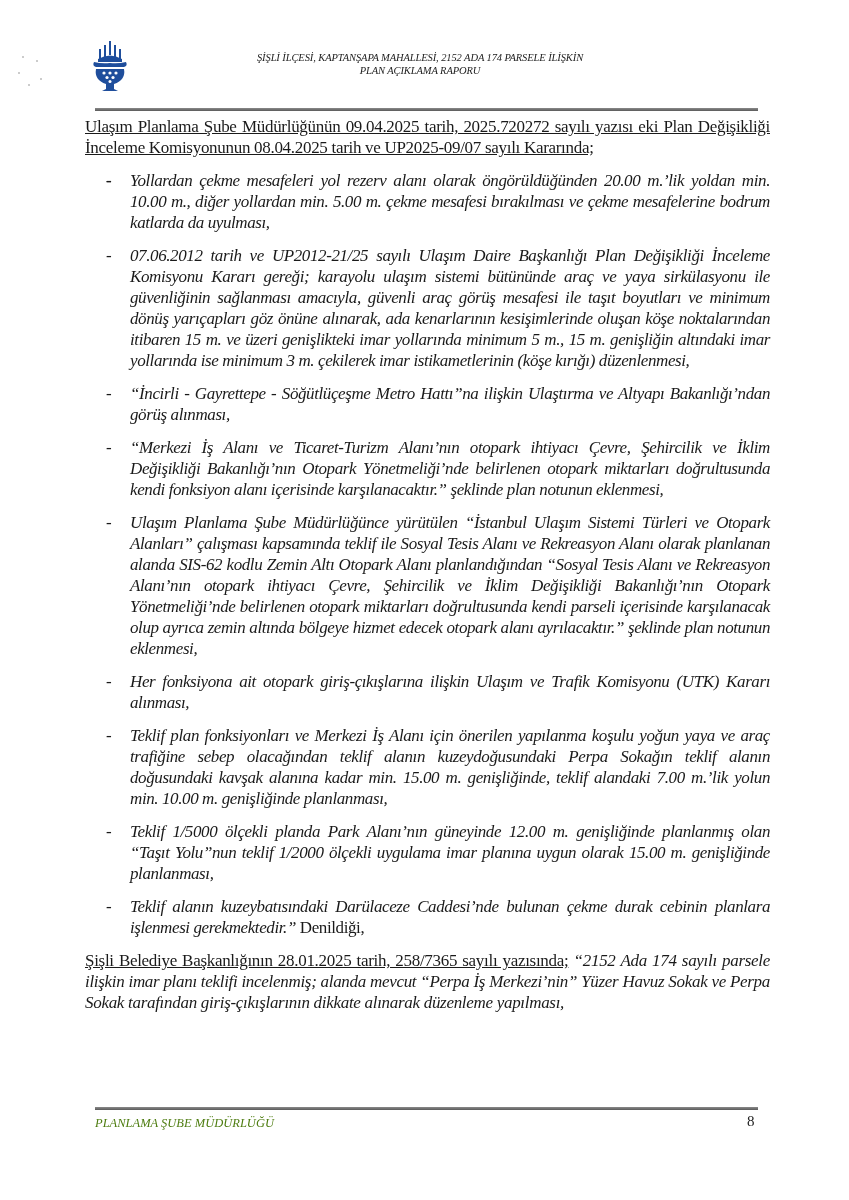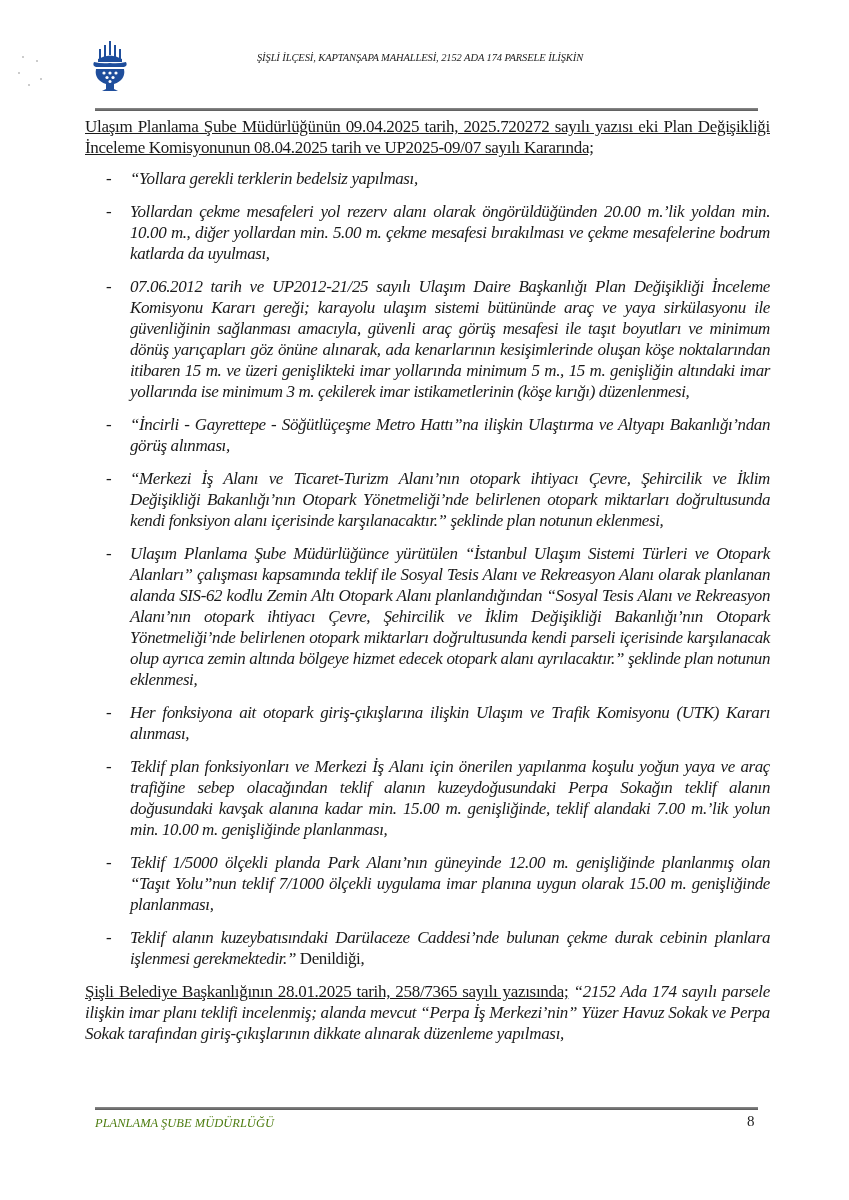--- a/index.html
+++ b/index.html
@@ -81,37 +81,38 @@
         <circle cx="18" cy="33" r="1.6"></circle>
         <circle cx="24" cy="33" r="1.6"></circle>
       <circle cx="15" cy="37.5" r="1.6"></circle>
         <circle cx="21" cy="37.5" r="1.6"></circle>
       <circle cx="18" cy="41.5" r="1.5"></circle>
     </g>
   </svg>
 
   <div class="header-text">
     <div>ŞİŞLİ İLÇESİ, KAPTANŞAPA MAHALLESİ, 2152 ADA 174 PARSELE İLİŞKİN</div>
+    <div>PLAN AÇIKLAMA RAPORU</div>
   </div>
 
   <div class="rule top"></div>
 
   <div class="content">
     <p class="lead">Ulaşım Planlama Şube Müdürlüğünün 09.04.2025 tarih, 2025.720272 sayılı yazısı eki Plan Değişikliği İnceleme Komisyonunun  08.04.2025 tarih ve UP2025-09/07 sayılı Kararında;</p>
 
     <ul class="items">
-      <li><span class="dash">-</span><span>“Yollara gerekli terklerin bedelsiz yapılması,</span></li>
+      <li><span class="dash">-</span></li>
       <li><span class="dash">-</span><span>Yollardan çekme mesafeleri yol rezerv alanı olarak öngörüldüğünden 20.00 m.’lik yoldan min. 10.00 m., diğer yollardan min. 5.00 m. çekme mesafesi bırakılması ve çekme mesafelerine bodrum katlarda da uyulması,</span></li>
       <li><span class="dash">-</span><span>07.06.2012 tarih ve UP2012-21/25 sayılı Ulaşım Daire Başkanlığı Plan Değişikliği İnceleme Komisyonu Kararı gereği; karayolu ulaşım sistemi bütününde araç ve yaya sirkülasyonu ile güvenliğinin sağlanması amacıyla, güvenli araç görüş mesafesi ile taşıt boyutları ve minimum dönüş yarıçapları göz önüne alınarak, ada kenarlarının kesişimlerinde oluşan köşe noktalarından itibaren 15 m. ve üzeri genişlikteki imar yollarında minimum 5 m., 15 m. genişliğin altındaki imar yollarında ise minimum 3 m. çekilerek imar istikametlerinin (köşe kırığı)  düzenlenmesi,</span></li>
       <li><span class="dash">-</span><span>“İncirli - Gayrettepe - Söğütlüçeşme Metro Hattı”na ilişkin Ulaştırma ve Altyapı Bakanlığı’ndan görüş alınması,</span></li>
       <li><span class="dash">-</span><span>“Merkezi İş Alanı ve Ticaret-Turizm Alanı’nın otopark ihtiyacı Çevre, Şehircilik ve İklim Değişikliği Bakanlığı’nın Otopark Yönetmeliği’nde belirlenen otopark miktarları doğrultusunda kendi fonksiyon alanı içerisinde karşılanacaktır.” şeklinde plan notunun eklenmesi,</span></li>
       <li><span class="dash">-</span><span>Ulaşım Planlama Şube Müdürlüğünce yürütülen “İstanbul Ulaşım Sistemi Türleri ve Otopark Alanları” çalışması kapsamında teklif ile Sosyal Tesis Alanı ve Rekreasyon Alanı olarak planlanan alanda SIS-62 kodlu Zemin Altı Otopark Alanı planlandığından “Sosyal Tesis Alanı ve Rekreasyon Alanı’nın otopark ihtiyacı Çevre, Şehircilik ve İklim Değişikliği Bakanlığı’nın Otopark Yönetmeliği’nde belirlenen otopark miktarları doğrultusunda kendi parseli içerisinde karşılanacak olup ayrıca zemin altında bölgeye hizmet edecek otopark alanı ayrılacaktır.” şeklinde plan notunun eklenmesi,</span></li>
       <li><span class="dash">-</span><span>Her fonksiyona ait otopark giriş-çıkışlarına ilişkin Ulaşım ve Trafik Komisyonu (UTK) Kararı alınması,</span></li>
       <li><span class="dash">-</span><span>Teklif plan fonksiyonları ve Merkezi İş Alanı için önerilen yapılanma koşulu yoğun yaya ve araç trafiğine sebep olacağından teklif alanın kuzeydoğusundaki Perpa Sokağın teklif alanın doğusundaki kavşak alanına kadar min. 15.00 m. genişliğinde, teklif alandaki 7.00 m.’lik yolun min. 10.00 m. genişliğinde planlanması,</span></li>
-      <li><span class="dash">-</span><span>Teklif 1/5000 ölçekli planda Park Alanı’nın güneyinde 12.00 m. genişliğinde planlanmış olan “Taşıt Yolu”nun teklif 7/1000 ölçekli uygulama imar planına uygun olarak 15.00 m. genişliğinde planlanması,</span></li>
+      <li><span class="dash">-</span><span>Teklif 1/5000 ölçekli planda Park Alanı’nın güneyinde 12.00 m. genişliğinde planlanmış olan “Taşıt Yolu”nun teklif 1/2000 ölçekli uygulama imar planına uygun olarak 15.00 m. genişliğinde planlanması,</span></li>
       <li><span class="dash">-</span><span>Teklif alanın kuzeybatısındaki Darülaceze Caddesi’nde bulunan çekme durak cebinin planlara işlenmesi gerekmektedir.”</span><span class="normal"> Denildiği,</span></li>
     </ul>
 
     <p class="para"><span class="underlined">Şişli Belediye Başkanlığının 28.01.2025 tarih, 258/7365 sayılı yazısında;</span><span class="ital"> “2152 Ada 174 sayılı parsele ilişkin imar planı teklifi incelenmiş; alanda mevcut “Perpa İş Merkezi’nin” Yüzer Havuz Sokak ve Perpa Sokak tarafından giriş-çıkışlarının dikkate alınarak düzenleme yapılması,</span></p>
   </div>
 
   <div class="rule bottom"></div>
   <div class="footer-left">PLANLAMA ŞUBE MÜDÜRLÜĞÜ</div>
   <div class="footer-right">8</div>
 </div>

